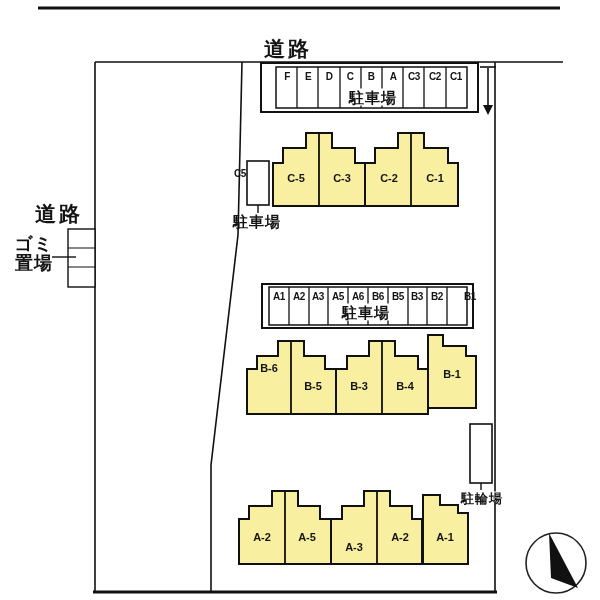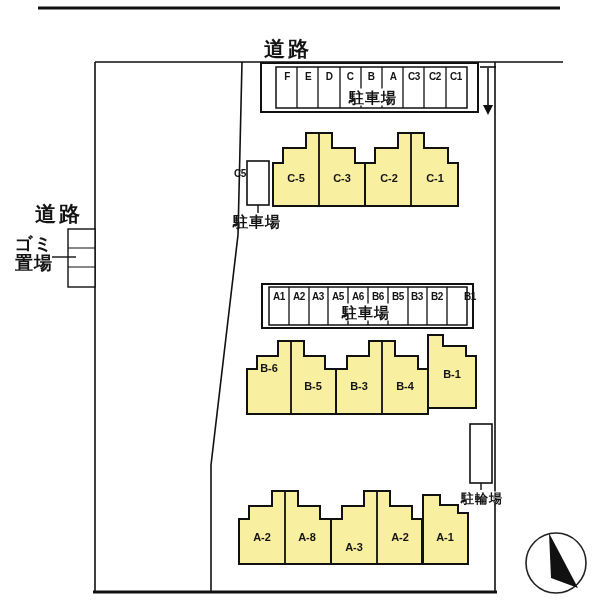--- a/index.html
+++ b/index.html
@@ -113,18 +113,18 @@
 
   <div class="lbl bldg-lbl" style="left:269px;top:368px">B-6</div>
   <div class="lbl bldg-lbl" style="left:313px;top:386px">B-5</div>
   <div class="lbl bldg-lbl" style="left:359px;top:386px">B-3</div>
   <div class="lbl bldg-lbl" style="left:405px;top:386px">B-4</div>
   <div class="lbl bldg-lbl" style="left:452px;top:374px">B-1</div>
 
   <div class="lbl bike-lbl" style="left:482px;top:498px">駐輪場</div>
 
   <div class="lbl bldg-lbl" style="left:262px;top:537px">A-2</div>
-  <div class="lbl bldg-lbl" style="left:307px;top:537px">A-8</div>
+  <div class="lbl bldg-lbl" style="left:307px;top:537px">A-5</div>
   <div class="lbl bldg-lbl" style="left:354px;top:547px">A-3</div>
   <div class="lbl bldg-lbl" style="left:400px;top:537px">A-2</div>
   <div class="lbl bldg-lbl" style="left:445px;top:537px">A-1</div>
 
 </div>
 
 </body></html>

